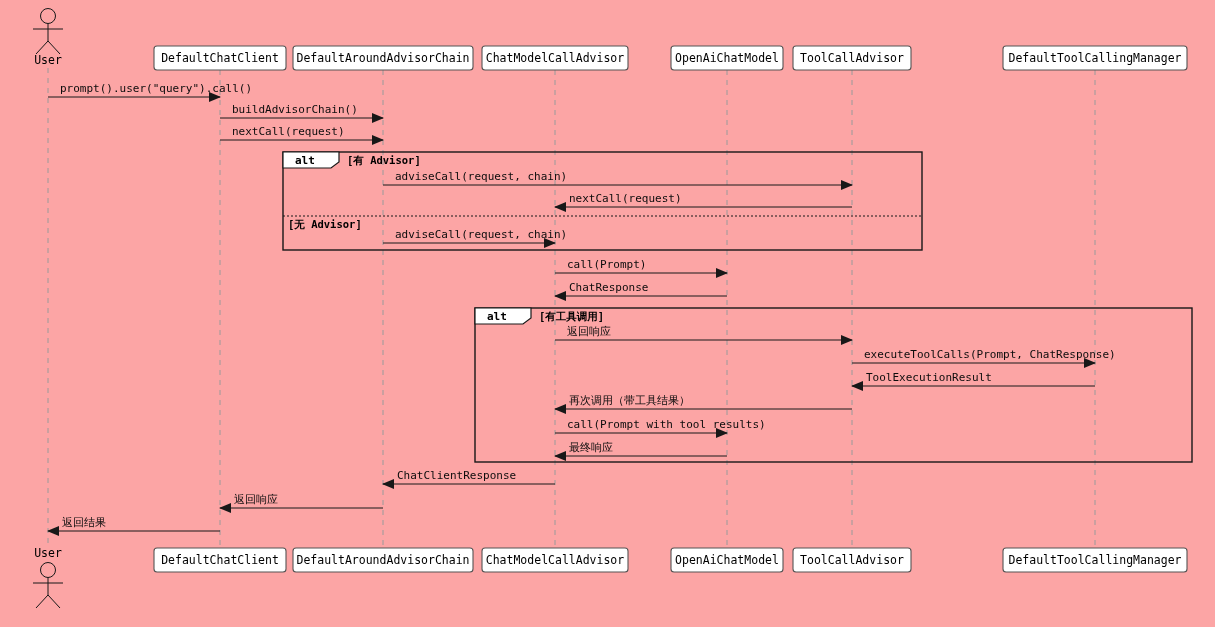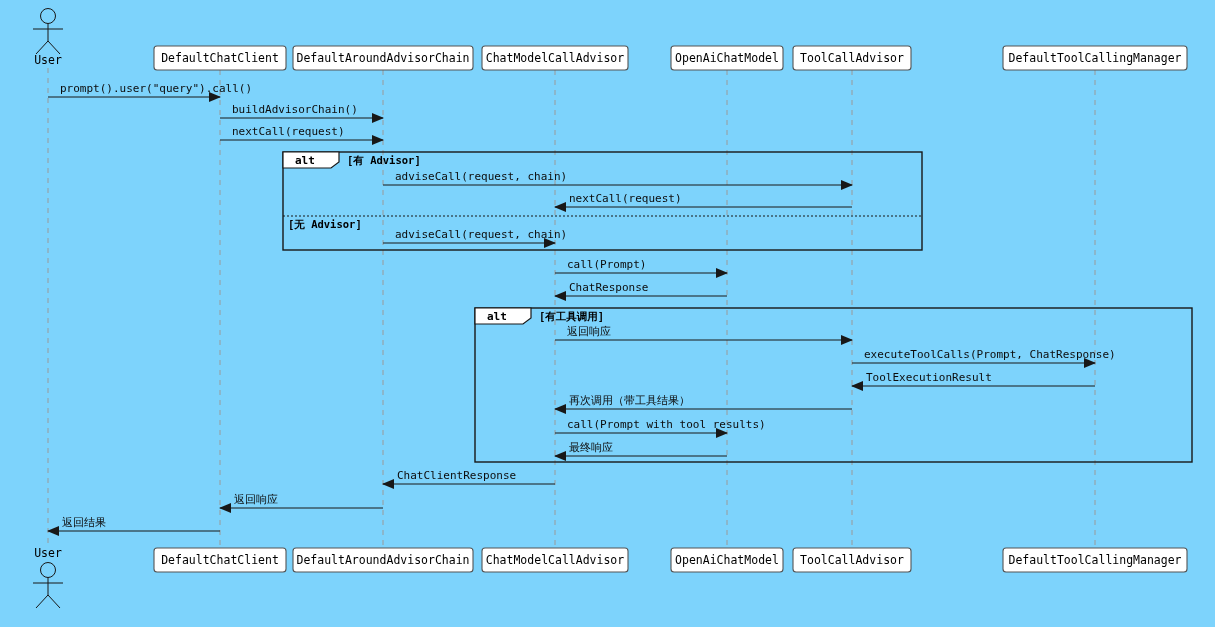--- a/index.html
+++ b/index.html
@@ -1,16 +1,16 @@
 <!DOCTYPE html>
 <html><head>
 <meta charset="utf-8">
 <style>
   html,body{margin:0;padding:0;background:#ffffff;}
-  .stage{position:relative;width:1215px;height:627px;background:#7dd3fc;overflow:hidden;
+  .stage{position:relative;width:1215px;height:627px;background:#fca5a5;overflow:hidden;
          font-family:"DejaVu Sans Mono", monospace;}
   svg{display:block;}
   .lifeline{stroke:#9a9a9a;stroke-width:1;stroke-dasharray:5,5;fill:none;}
   .shape{stroke:#181818;stroke-width:1;fill:none;}
   .pbox{fill:#ffffff;stroke:#555555;stroke-width:1.1;}
   .pname{font-size:11.5px;fill:#000000;text-anchor:middle;font-family:"DejaVu Sans Mono",monospace;}
   .msg{stroke:#181818;stroke-width:1;fill:none;}
   .mlabel{font-size:11px;fill:#0c0c0c;font-family:"DejaVu Sans Mono",monospace;}
   .frame{fill:none;stroke:#181818;stroke-width:1.4;}
   .pentagon{fill:#ffffff;stroke:#181818;stroke-width:1.2;}

